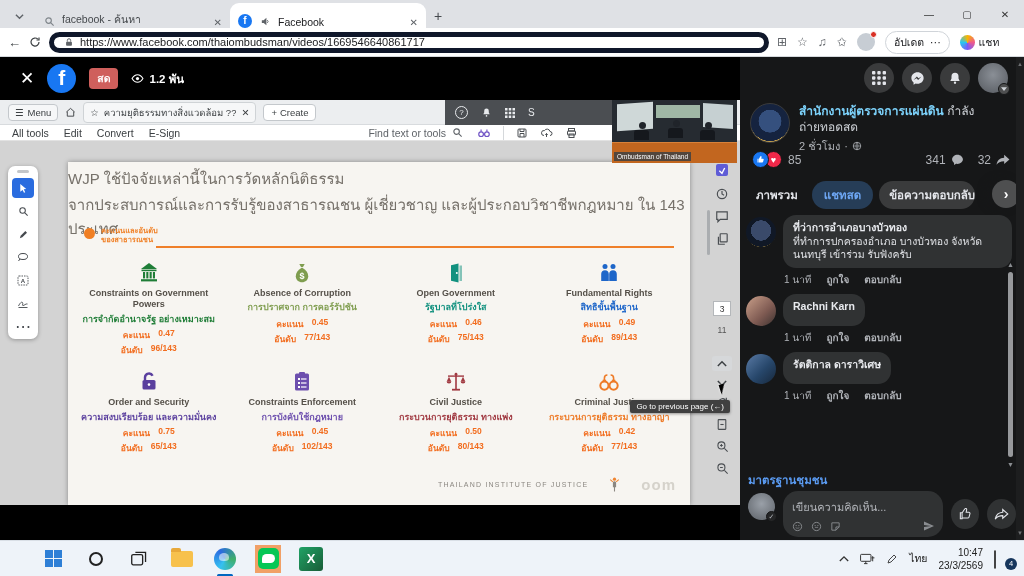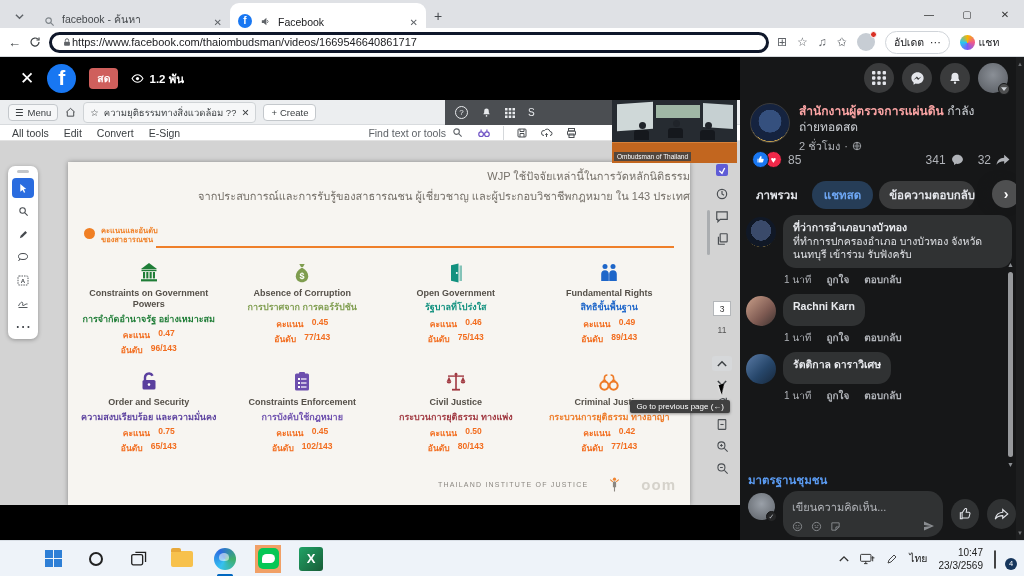--- a/index.html
+++ b/index.html
@@ -13,21 +13,21 @@
   .tab.active{background:#fff;border-radius:9px 9px 0 0;color:#202124;}
   .tab .title{flex:1;white-space:nowrap;overflow:hidden;}
   .tab .x{color:#5f6368;font-size:10px;}
   .favicon{width:14px;height:14px;flex:none;display:flex;align-items:center;justify-content:center;}
   .fb-fav{width:14px;height:14px;border-radius:50%;background:#1877f2;color:#fff;font-weight:700;font-size:10px;text-align:center;line-height:14px;}
   .newtab{font-size:14px;color:#45494d;margin:0 0 4px 8px;}
   .wincontrols{position:absolute;right:0;top:0;height:28px;display:flex;}
   .wc{width:38px;height:28px;display:flex;align-items:center;justify-content:center;color:#333;font-size:10px;}
   .addressbar{position:absolute;left:0;top:28px;width:1024px;height:29px;background:#fff;border-bottom:1px solid #d5d9dd;display:flex;align-items:center;padding:0 8px;gap:8px;}
   .navic{color:#3c4043;font-size:13px;}
-  .urlpill{flex:1;height:21px;border:3px solid #0f172a;border-radius:11px;display:flex;align-items:center;padding:0 10px;font-size:11px;color:#202124;max-width:720px;}
+  .urlpill{flex:1;height:21px;border:5px solid #0f172a;border-radius:11px;display:flex;align-items:center;gap:6px;padding:0 10px;font-size:11px;color:#202124;max-width:720px;}
   .abicons{display:flex;align-items:center;gap:10px;color:#5f6368;font-size:12px;}
   .avatar18{width:18px;height:18px;border-radius:50%;background:#c7cdd4;position:relative;}
   .avatar18 .dot{position:absolute;right:-2px;top:-2px;width:7px;height:7px;border-radius:50%;background:#d93025;border:1px solid #fff;}
   .updatepill{border:1px solid #d0d4d9;border-radius:12px;padding:2px 8px;font-size:10.5px;color:#202124;display:flex;gap:6px;align-items:center;}
   .copilot{display:flex;align-items:center;gap:4px;font-size:10.5px;color:#202124;}
   .cplogo{width:15px;height:15px;border-radius:50%;background:conic-gradient(#f8b500,#ef5a8c,#7a5af8,#28c8f0,#f8b500);}
 
   
   .content{position:absolute;left:0;top:57px;width:1024px;height:483px;display:flex;}
   .videocol{width:740px;height:483px;background:#000;position:relative;flex:none;}
@@ -61,21 +61,21 @@
   .pagebox{width:18px;height:15px;border:1px solid #b4b7ba;background:#fff;font-size:8.5px;text-align:center;line-height:14px;color:#333;margin-top:46px;}
   .pagetotal{font-size:8.5px;color:#555;}
   .navup{width:20px;height:15px;background:#d6d8da;border-radius:3px;display:flex;align-items:center;justify-content:center;margin-top:12px;}
   .vline{position:absolute;right:30px;top:58px;width:3px;height:45px;border-radius:2px;background:#aaadb0;}
   .tooltip{position:absolute;right:10px;top:248px;background:#404040;color:#fff;font-size:8px;padding:2px 6px;border-radius:2px;white-space:nowrap;box-shadow:0 1px 3px rgba(0,0,0,.4);}
   .cursorarrow{position:absolute;right:14px;top:232px;width:0;height:0;border-left:6px solid #000;border-bottom:10px solid transparent;border-top:0 solid transparent;transform:rotate(-18deg);filter:drop-shadow(0 0 1px #fff);}
 
   
   .slide{position:absolute;left:68px;top:10px;width:622px;bottom:0;background:#f7f5f1;box-shadow:0 0 5px rgba(0,0,0,.35);overflow:hidden;}
   .s-title{margin-top:13px;text-align:center;font-size:22px;font-weight:700;color:#3e3a35;}
-  .s-sub{text-align:right;font-size:11px;color:#76716a;margin-top:5px;}
+  .s-sub{text-align:left;font-size:15px;color:#76716a;margin-top:5px;}
   .s-legend{position:absolute;left:16px;top:64px;display:flex;gap:6px;align-items:flex-start;}
   .s-dot{width:11px;height:11px;border-radius:50%;background:#f07f24;margin-top:2px;}
   .s-legtext{font-size:7.5px;font-weight:700;color:#f07f24;line-height:1.25;}
   .s-line{position:absolute;left:88px;right:16px;top:84px;height:2px;background:#ef7f2a;}
   .s-grid{position:absolute;left:4px;right:4px;top:98px;display:grid;grid-template-columns:repeat(4,1fr);row-gap:12px;}
   .fcell{text-align:center;padding:0 8px;}
   .ficon{height:26px;display:flex;align-items:center;justify-content:center;}
   .fen{font-size:9px;font-weight:700;color:#555049;line-height:1.25;margin-top:2px;}
   .fth{font-size:9px;font-weight:700;line-height:1.2;margin-top:3px;}
   .fscore{font-size:8.5px;font-weight:700;color:#f26d1f;margin-top:4px;display:flex;justify-content:center;gap:8px;}
@@ -98,21 +98,21 @@
 
   
   .sidebar{width:284px;height:483px;background:#161718;position:relative;color:#e4e6eb;flex:none;}
   .sbicons{position:absolute;top:6px;right:16px;display:flex;gap:8px;}
   .sbic{width:30px;height:30px;border-radius:50%;background:#3a3b3c;display:flex;align-items:center;justify-content:center;color:#e4e6eb;position:relative;}
   .sbic.avatar{background:radial-gradient(circle at 50% 40%,#8a8f96,#55595f);}
   .chevbadge{position:absolute;right:-2px;bottom:-2px;width:12px;height:12px;border-radius:50%;background:#4e4f50;border:1px solid #161718;display:flex;align-items:center;justify-content:center;}
   .sbpage{position:absolute;top:46px;left:10px;right:14px;display:flex;gap:9px;}
   .pageavatar{width:40px;height:40px;border-radius:50%;background:radial-gradient(circle at 50% 45%,#35507e 0 40%,#15233f 41% 70%,#c9a24b 71% 78%,#15233f 79%);flex:none;border:1px solid #3a3b3c;}
   .pagehead{font-size:12px;line-height:1.35;}
-  .pagehead b{color:#fca5a5;}
+  .pagehead b{color:#7dd3fc;}
   .pagehead .status{color:#cfd3d8;font-weight:400;}
   .pagesub{font-size:11px;color:#b0b3b8;margin-top:2px;display:flex;align-items:center;gap:4px;}
   .sbstats{position:absolute;top:94px;left:12px;right:14px;display:flex;align-items:center;font-size:12px;color:#b0b3b8;gap:6px;}
   .reactwrap{display:flex;align-items:center;}
   .rct{width:17px;height:17px;border-radius:50%;display:flex;align-items:center;justify-content:center;border:1.5px solid #161718;}
   .rct.like{background:#1877f2;z-index:2;}
   .rct.love{background:#f02849;margin-left:-4px;color:#fff;font-size:9px;}
   .statright{margin-left:auto;display:flex;align-items:center;gap:5px;}
   .sbtabs{position:absolute;top:124px;left:8px;right:0;display:flex;gap:6px;align-items:center;font-size:11.5px;font-weight:700;}
   .tb-plain{padding:5px 8px;color:#e4e6eb;}

